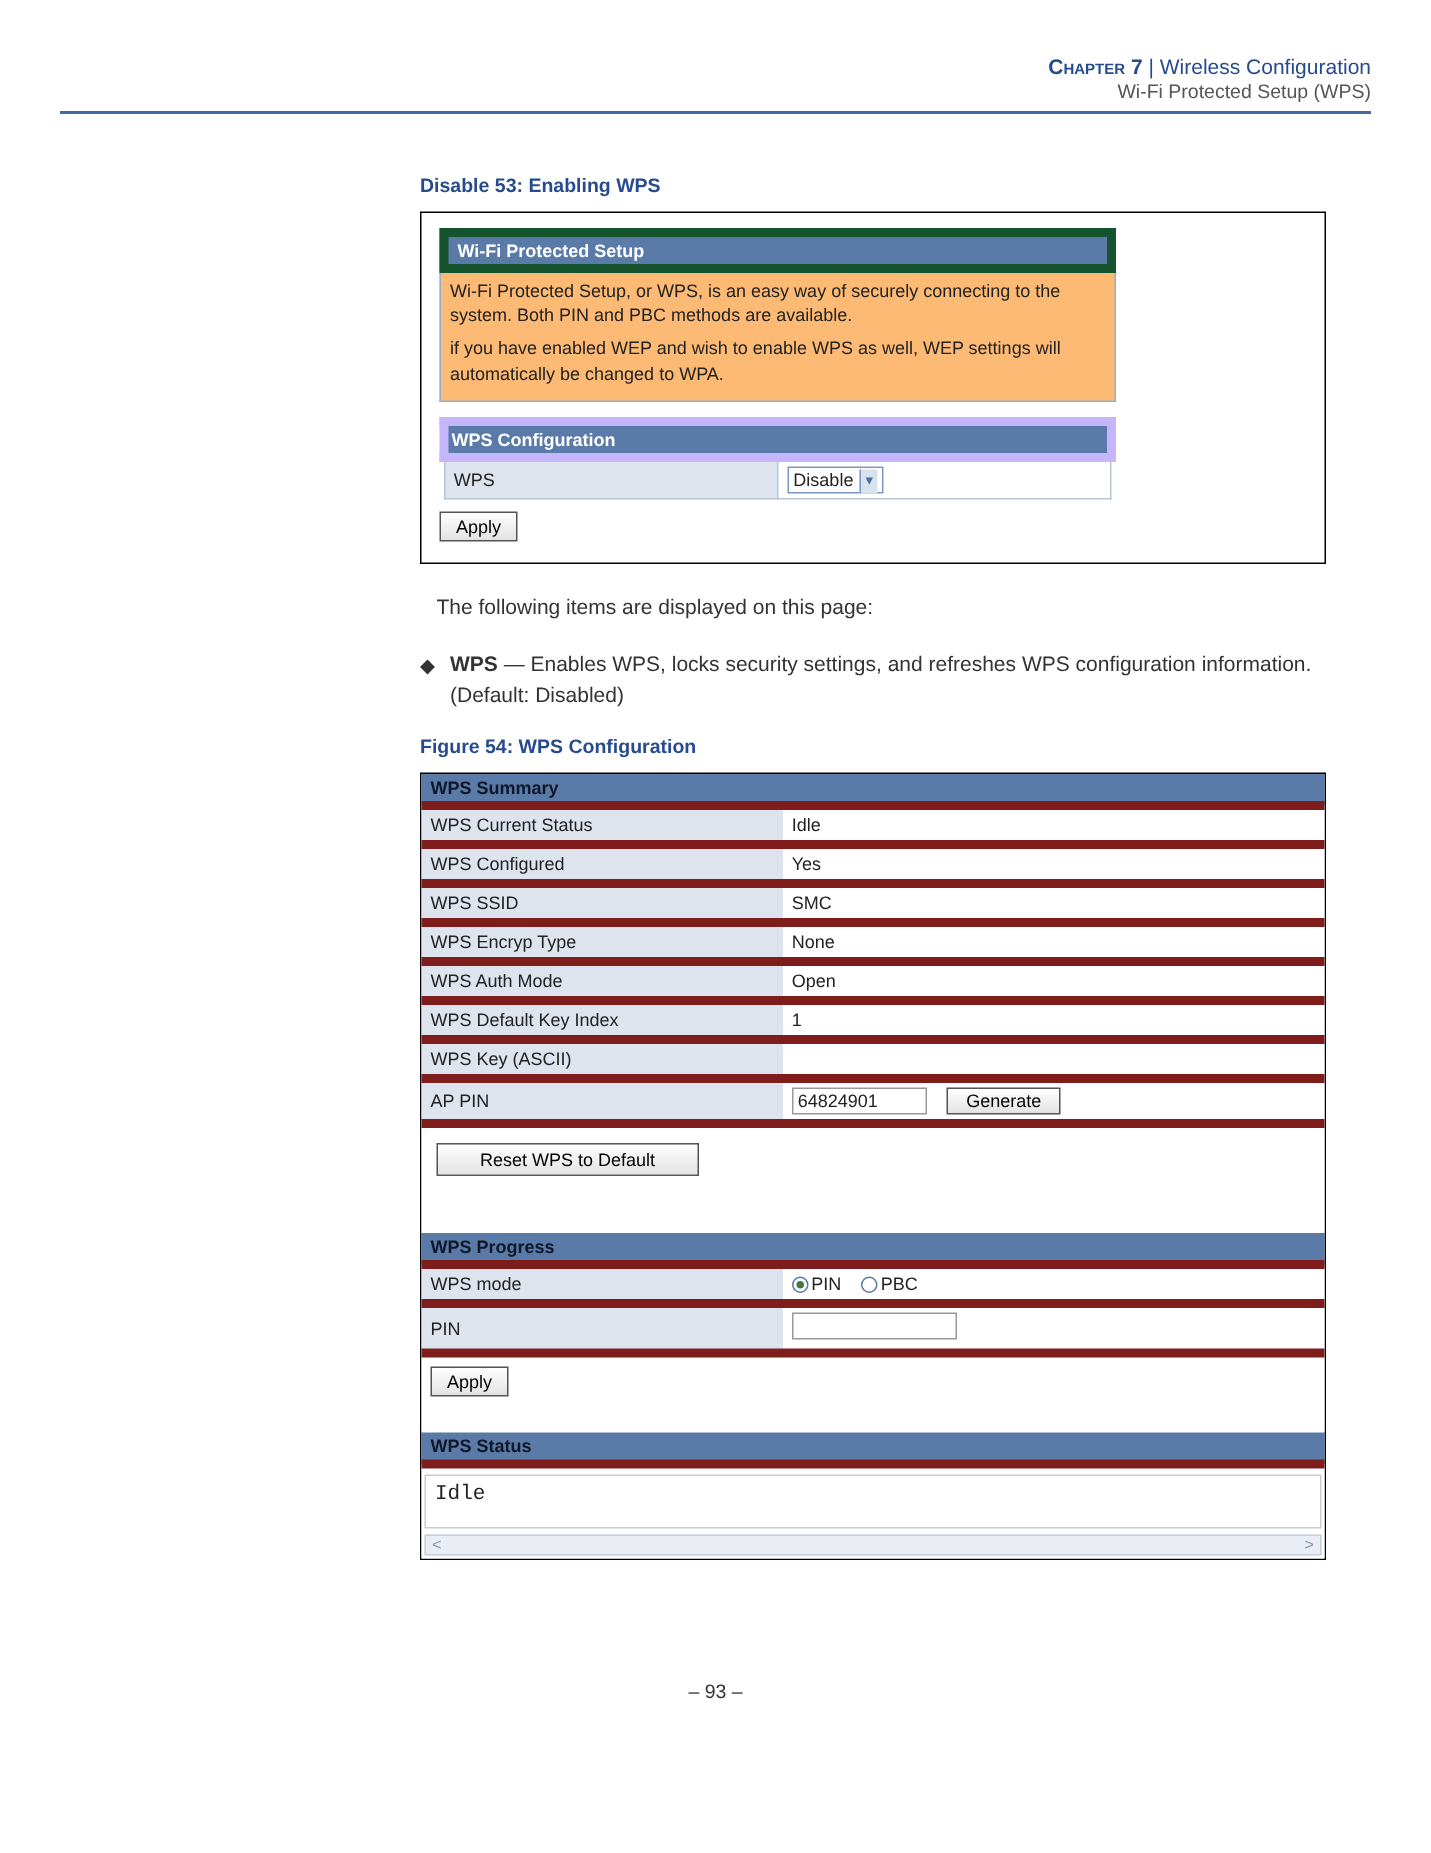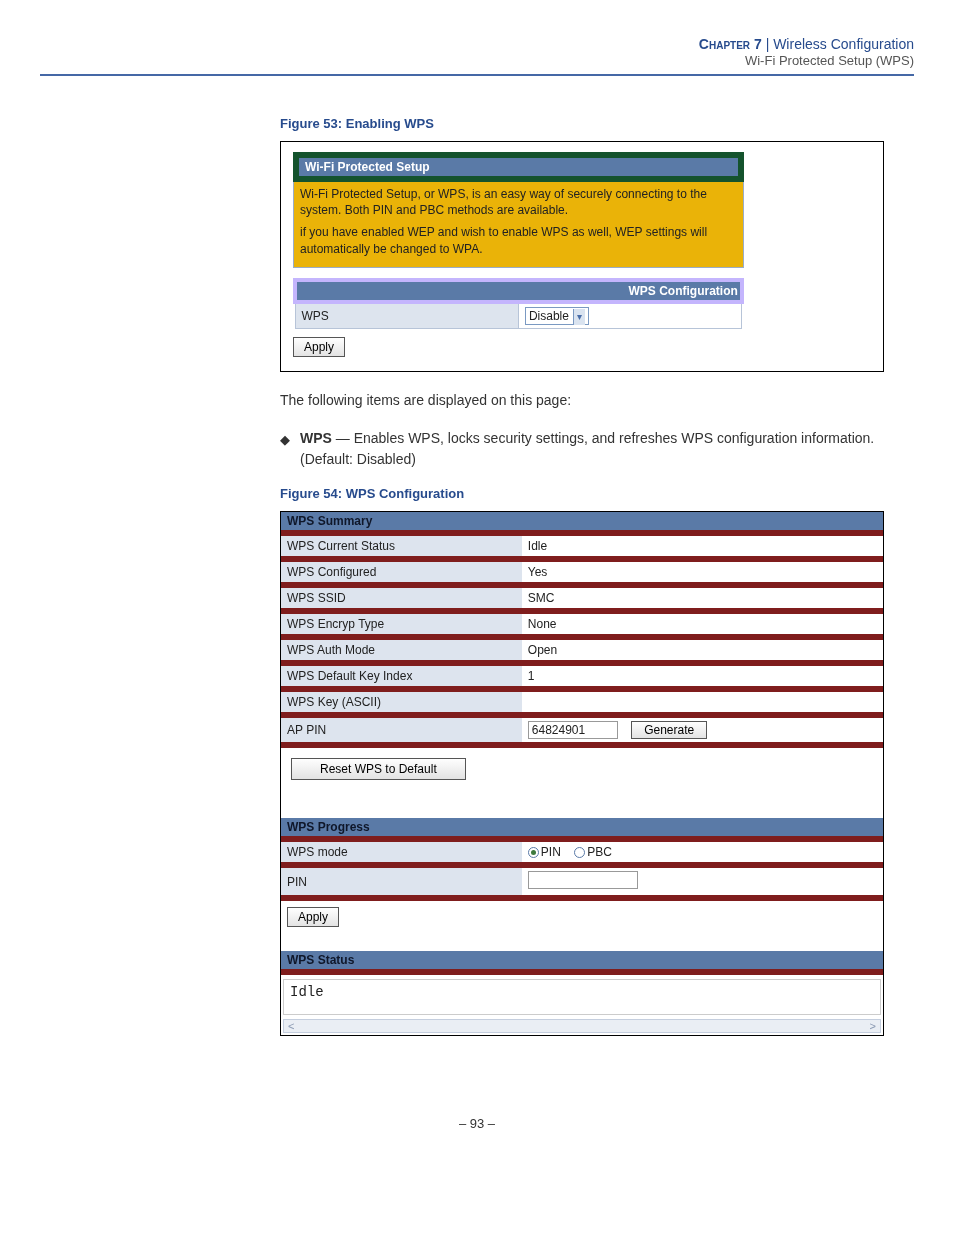--- a/index.html
+++ b/index.html
@@ -24,34 +24,34 @@
     text-align: right;
   }
   .hdr-line1 { color:#274b8d; font-size:14px;text-align:right; }
   .hdr-chapter { font-variant: small-caps; font-weight:bold; color:#274b8d; }
   .hdr-sep { color:#274b8d; font-weight:300; }
   .hdr-line2 { color:#555; font-size:13px; margin-top:1px; }
   .content { margin-left:240px; margin-right:30px; }
   .fig-caption { color:#274b8d; font-weight:bold; font-size:13px; margin:16px 0 10px 0; }
   .fig-box { border:1px solid #000; padding:10px 12px 14px 12px; background:#fff; }
   .section-bar { background:#5a7aa7; color:#fff; font-weight:bold; padding:2px 6px; font-size:12px; border:6px solid #14532d; }
-  .desc-panel { background:#eab308; border:1px solid #9aadc7; border-top:none; padding:4px 6px; font-size:12px; color:#222; }
+  .desc-panel { background:#fdba74; border:1px solid #9aadc7; border-top:none; padding:4px 6px; font-size:12px; color:#222; }
   .desc-panel p { margin:0 0 6px 0; line-height:1.35; }
   .tbl { width:100%; border-collapse:collapse; margin-top:10px; font-size:12px; table-layout:fixed; }
-  .tbl th { background:#5a7aa7; color:#fff; text-align:right; padding:2px 2px; font-weight:bold; border:4px solid #c4b5fd; font-size:12px; }
+  .tbl th { background:#5a7aa7; color:#fff; text-align:left; padding:2px 2px; font-weight:bold; border:6px solid #c4b5fd; font-size:12px; }
   .tbl td { background:#dde4ee; border:1px solid #b7c4d8; padding:3px 6px; color:#222; font-size:12px; }
   .tbl td.val { background:#fff; }
   .select-fake { display:inline-block; border:1px solid #7a99c2; background:#fff; padding:1px 3px; font-size:12px; height:18px; line-height:15px; }
   .select-arr { display:inline-block; border-left:1px solid #7a99c2; background:#d9e3f0; color:#4a6ea8; padding:0 3px; font-size:10px; vertical-align:top; height:16px; line-height:16px; margin-left:4px; }
   .btn { display:inline-block; border:1px solid #555; background:linear-gradient(#fefefe,#e3e3e3); padding:2px 10px; font-size:12px; cursor:pointer; color:#000; }
   .btn-sm { padding:1px 12px; }
   .radio { display:inline-block; width:11px; height:11px; border:1px solid #5a7aa7; border-radius:50%; vertical-align:middle; margin-right:2px; position:relative; background:#fff; }
   .radio.checked::after { content:""; position:absolute; top:2px; left:2px; width:5px; height:5px; background:#3e7b3e; border-radius:50%; }
   .textbox { display:inline-block; border:1px solid #999; background:#fff; padding:1px 3px; height:18px; min-width:90px; font-size:12px; }
-  .para { font-size:14px; color:#333; line-height:1.45; margin:18px 0; }
+  .para { font-size:14px; color:#333; line-height:1.45; margin:18px 11px; }
   .bullet { display:flex; gap:10px; font-size:14px; line-height:1.5; }
   .bullet .diamond { color:#333; font-size:13px; margin-top:2px; }
   .status-box { background:#fff; border:1px solid #ccc; padding:4px 6px; font-family:"Courier New", monospace; font-size:14px; height:36px; margin-top:2px; }
   .scroll-arrows { display:flex; justify-content:space-between; border:1px solid #c4cede; background:#eaeef4; margin-top:4px; font-size:11px; color:#8a99b2; }
   .scroll-arrows span { padding:0 4px; }
   .footer { text-align:center; margin-top:80px; font-size:13px; color:#333; }
   .summary-tbl { width:100%; border-collapse:collapse; font-size:12px; }
   .summary-tbl th { background:#5a7aa7; color:#0f172a; text-align:left; padding:2px 6px; font-weight:bold; font-size:12px; }
   .summary-tbl td { border-top:6px solid #7f1d1d; padding:3px 6px; color:#222; font-size:12px; }
   .summary-tbl td.lbl { background:#dde4ee; width:40%; }
@@ -65,21 +65,21 @@
   <div class="header">
     <div class="hdr-line1">
       <span class="hdr-chapter">Chapter 7</span>
       <span class="hdr-sep">|</span>
       <span>Wireless Configuration</span>
     </div>
     <div class="hdr-line2">Wi-Fi Protected Setup (WPS)</div>
   </div>
 
   <div class="content">
-    <div class="fig-caption">Figure 53:  Enabling WPS</div>
+    <div class="fig-caption">Disable 53:  Enabling WPS</div>
     <div class="fig-box">
       <div style="width:78%;">
         <div class="section-bar">Wi-Fi Protected Setup</div>
         <div class="desc-panel">
           <p>Wi-Fi Protected Setup, or WPS, is an easy way of securely connecting to the system. Both PIN and PBC methods are available.</p>
           <p>if you have enabled WEP and wish to enable WPS as well, WEP settings will automatically be changed to WPA.</p>
         </div>
         <table class="tbl">
           <tbody>
               <tr>

